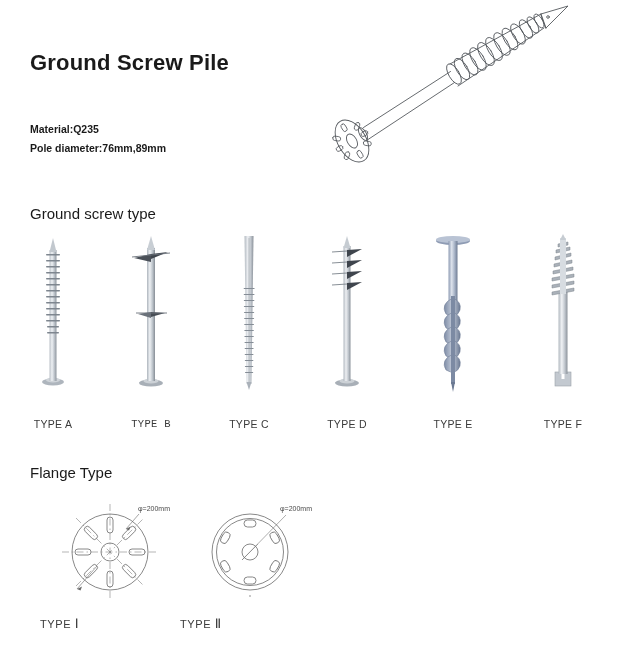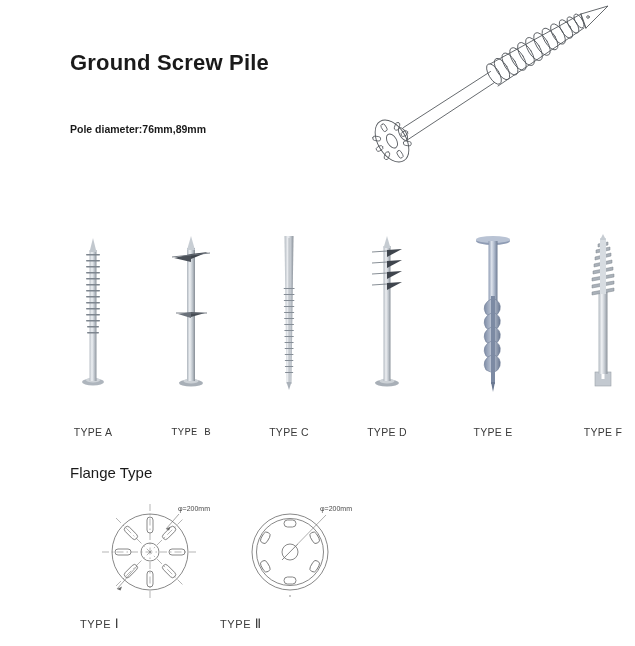--- a/index.html
+++ b/index.html
@@ -4,21 +4,21 @@
 <style>
   html,body{margin:0;padding:0;}
   body{
     width:635px;height:646px;
     background:#ffffff;
     font-family:"Liberation Sans", sans-serif;
     color:#231f20;
     overflow:hidden;
     position:relative;
   }
-  .page{position:relative;width:577px;height:646px;margin-left:40px;}
+  .page{position:relative;width:577px;height:646px;}
 
   
   .title{
     position:absolute;left:30px;top:50px;
     font-size:22px;font-weight:bold;letter-spacing:.2px;
     color:#1a1a1a;
   }
   .specs{
     position:absolute;left:30px;top:120px;
     font-size:10.5px;font-weight:bold;line-height:19px;
@@ -41,21 +41,21 @@
   .screw-row{
     position:absolute;left:0;top:232px;width:635px;height:205px;
   }
   .screw-cell{
     position:absolute;top:0;width:106px;height:205px;
   }
   .screw-art{
     position:absolute;left:0;top:0;width:106px;height:162px;
   }
   .screw-label{
-    position:absolute;left:0;top:194px;width:106px;
+    position:absolute;left:0;top:186px;width:106px;
     text-align:center;font-size:10.5px;color:#3a3a3a;
     letter-spacing:.3px;white-space:nowrap;
   }
 
   
   .flange-row{position:absolute;left:0;top:498px;width:635px;height:148px;}
   .flange-cell{position:absolute;top:0;width:145px;height:148px;}
   .flange-art{position:absolute;left:0;top:0;width:145px;height:112px;}
   .flange-label{
     position:absolute;left:0;top:118px;width:145px;
@@ -65,20 +65,21 @@
   .flange-label .rn{font-family:"Liberation Serif", serif;font-size:13px;}
 </style>
 </head>
 <body>
 
 <div class="page">
 
   <div class="title">Ground Screw Pile</div>
 
   <div class="specs">
+    <div>Material:Q235</div>
     <div>Pole diameter:76mm,89mm</div>
   </div>
 
   <svg class="hero" viewBox="0 0 325 180">
     <g fill="none" stroke="#55595e" stroke-width="0.9" stroke-linejoin="round" stroke-linecap="round">
 
       <g transform="translate(52,139) rotate(-31)">
         <ellipse cx="0" cy="0" rx="14" ry="23"></ellipse>
         <ellipse cx="0" cy="0" rx="4.6" ry="7.6"></ellipse>
 
@@ -128,20 +129,21 @@
 
       <line x1="150" y1="62" x2="241" y2="12"></line>
       <line x1="158" y1="84" x2="244" y2="26"></line>
 
       <path d="M241 12 L268 4 L246 26 Z"></path>
       <line x1="241" y1="12" x2="246" y2="26"></line>
       <circle cx="248" cy="15" r="1.3"></circle>
     </g>
   </svg>
 
+  <div class="section-heading" id="heading-screw">Ground screw type</div>
 
   <div class="screw-row">
 
     <div class="screw-cell" style="left:0px;">
       <svg class="screw-art" viewBox="0 0 106 162">
         <defs>
           <linearGradient id="steelA" x1="0" y1="0" x2="1" y2="0">
             <stop offset="0%" stop-color="#b9bfc6"></stop>
               <stop offset="35%" stop-color="#eef1f4"></stop>
             <stop offset="65%" stop-color="#c3c9d0"></stop>

